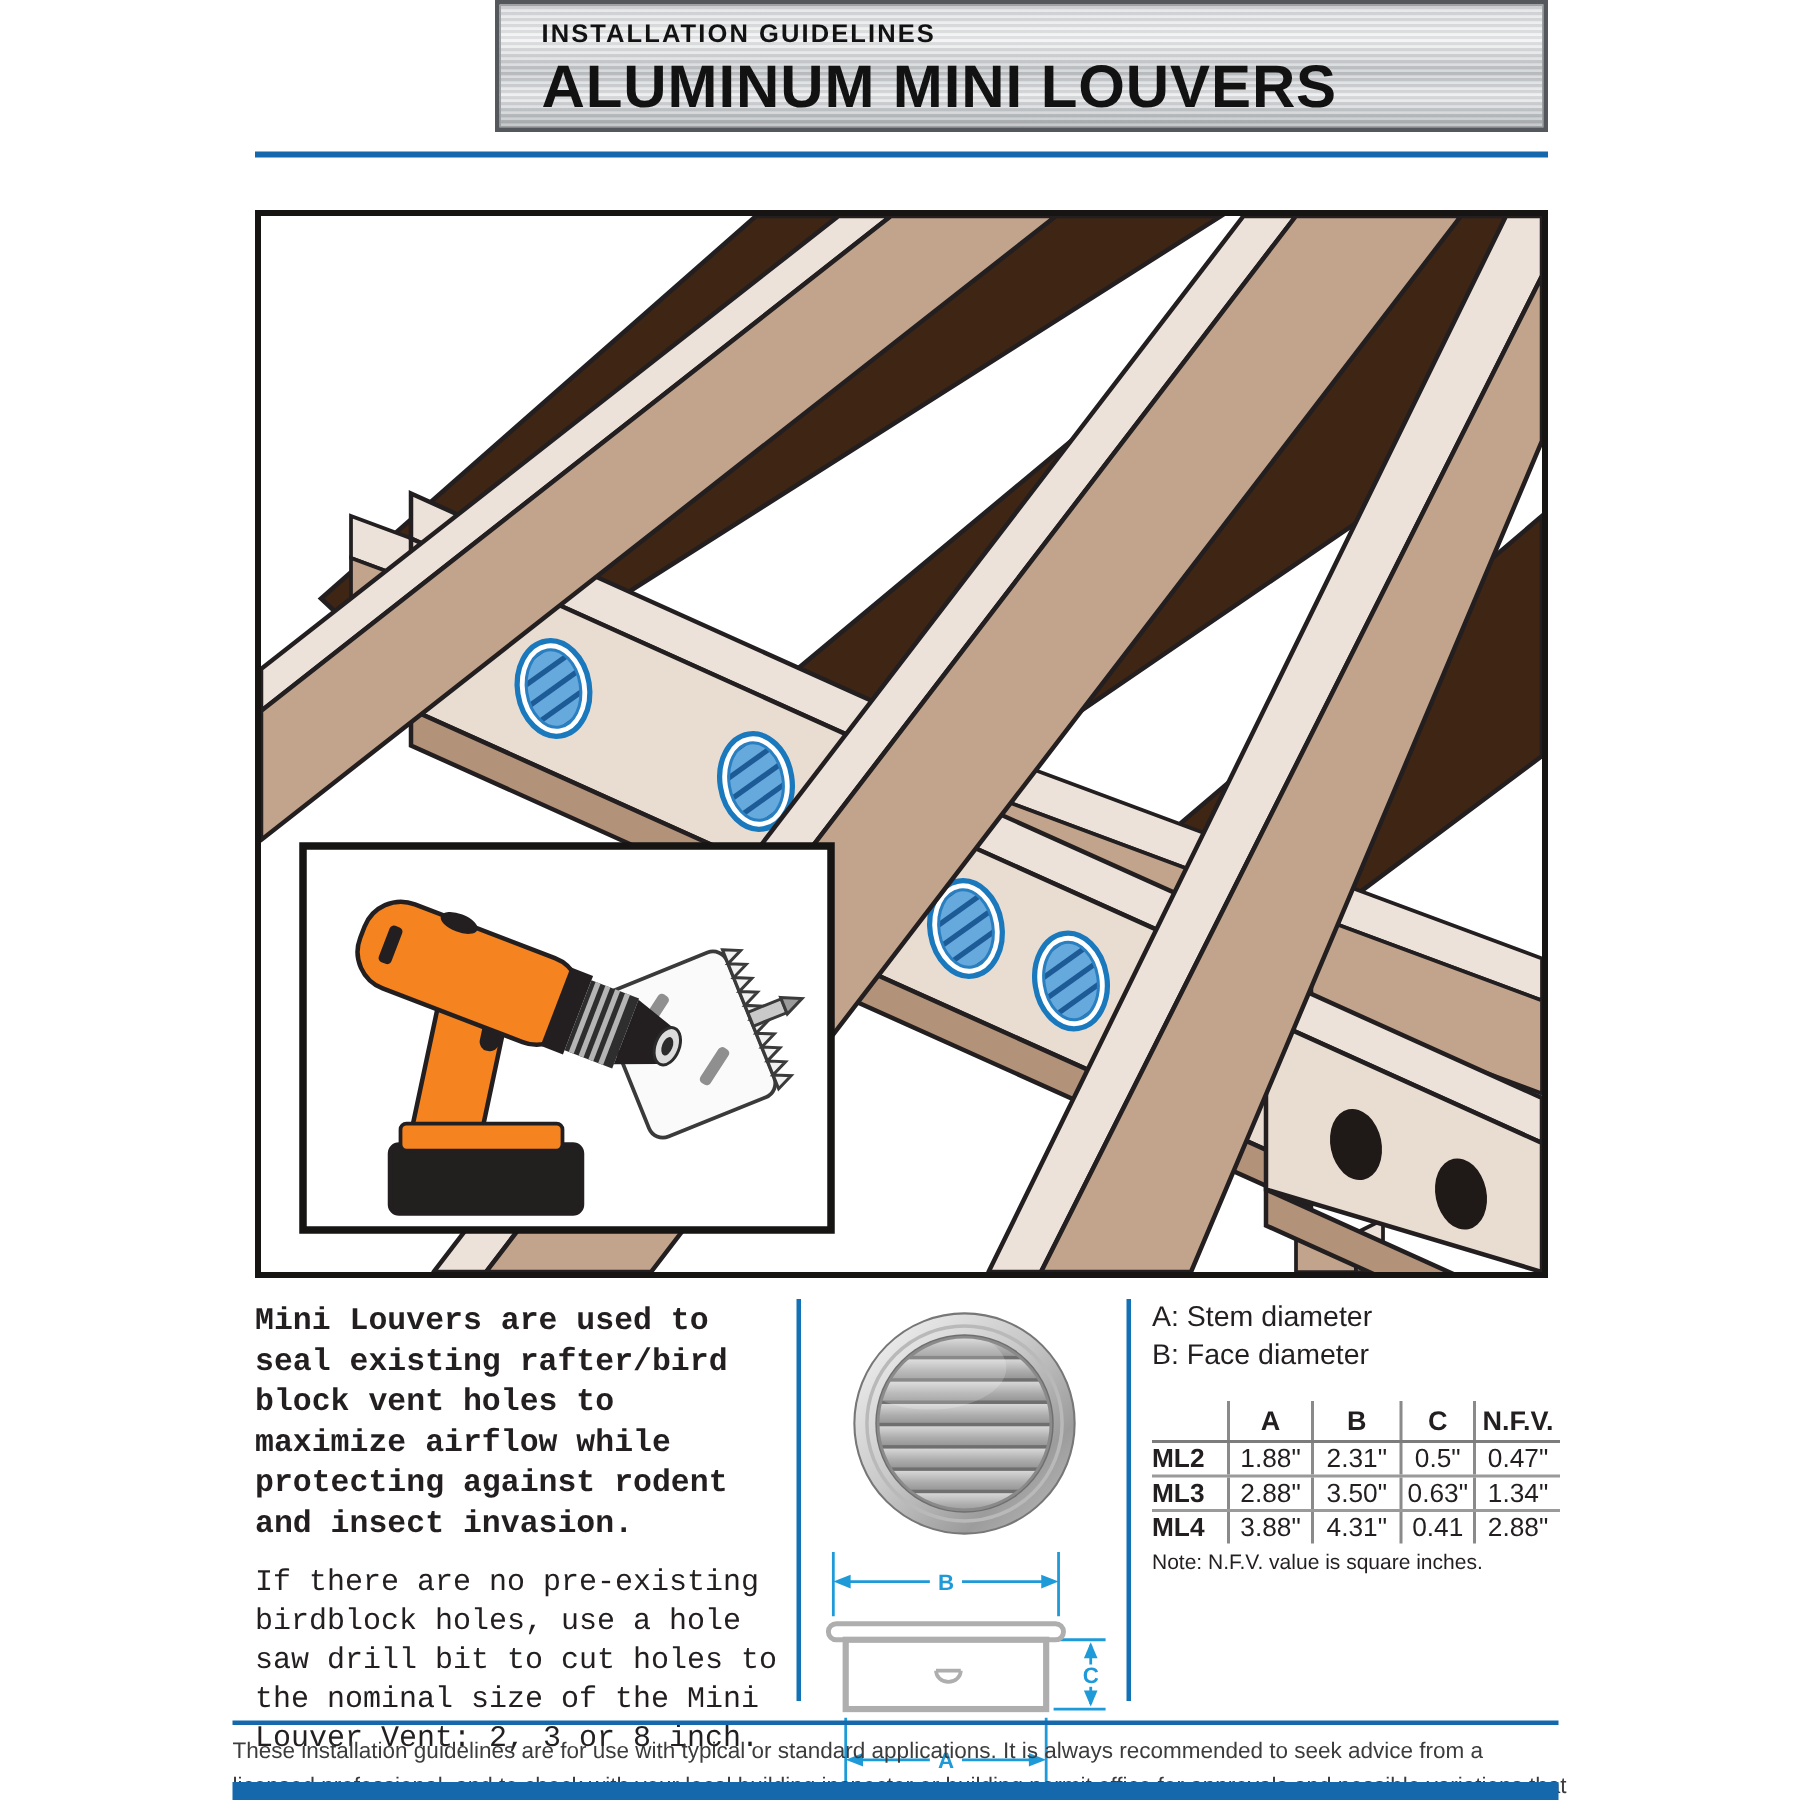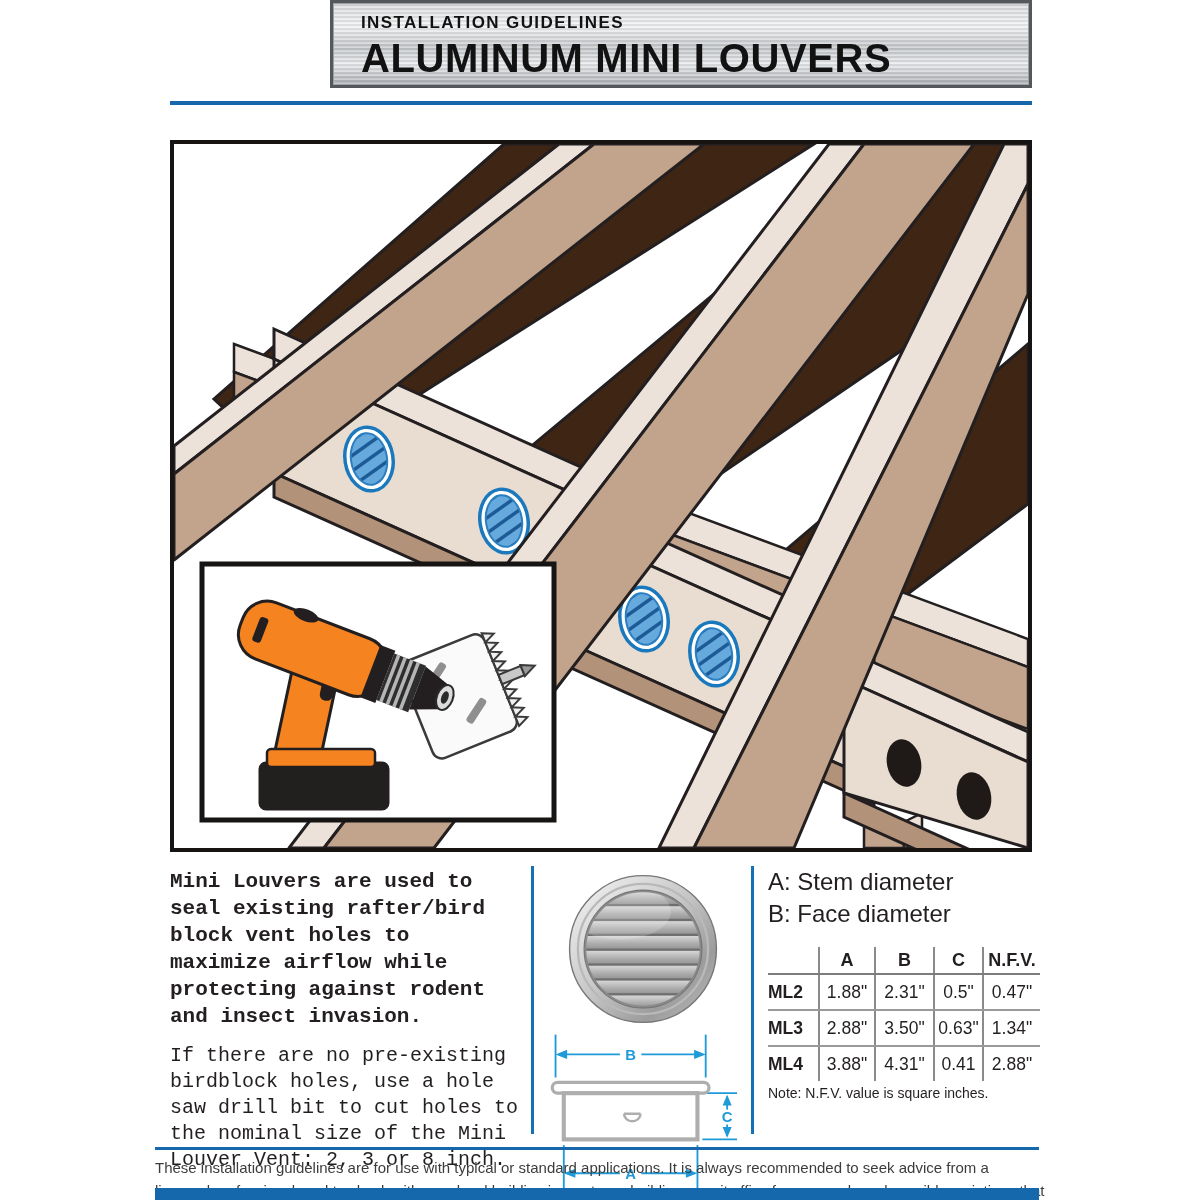--- a/index.html
+++ b/index.html
@@ -34,24 +34,24 @@
   .para { font-size:20px; line-height:1.3; margin-bottom:11px; }
 
   .vdivider { position:absolute; top:866px; width:3px; height:268px; background:#1272b5; }
   .vd1 { left:531px; } .vd2 { left:751px; }
 
   .col-mid { position:absolute; left:544px; top:870px; width:198px; text-align:center; }
   .col-mid svg { display:block; margin:0 auto; }
   .dim-diagram { margin-top:6px; }
 
   .col-right { position:absolute; left:768px; top:866px; width:272px; }
-  .legend-line { font-size:24px; line-height:1.32; }
+  .legend-line { font-size:19px; line-height:1.32; }
   .spec-table { margin-top:18px; width:272px; }
   .t-row { display:grid; grid-template-columns:50px 56px 59px 49px 58px; }
-  .t-cell { display:flex; align-items:center; justify-content:center; font-size:17.5px; height:34px; border-left:2px solid #8a8a8a; }
+  .t-cell { display:flex; align-items:center; justify-content:center; font-size:17.5px; height:21px; border-left:2px solid #8a8a8a; }
   .t-cell:first-child { border-left:none; justify-content:flex-start; font-weight:700; }
   .t-head .t-cell { height:26px; font-weight:700; font-size:18px; }
   .t-head { border-bottom:2px solid #7c7c7c; }
   .t-data { border-bottom:2px solid #9a9a9a; }
   .t-data:last-child { border-bottom:none; }
   .t-note { font-size:14px; margin-top:4px; color:#231f20; }
 
   
   .footer-rule { position:absolute; left:155px; top:1147px; width:884px; height:3px; background:#1568ac; }
   .footer-text { position:absolute; left:155px; top:1157px; width:890px; font-size:15px; line-height:1.5; color:#3c3c3c; }

